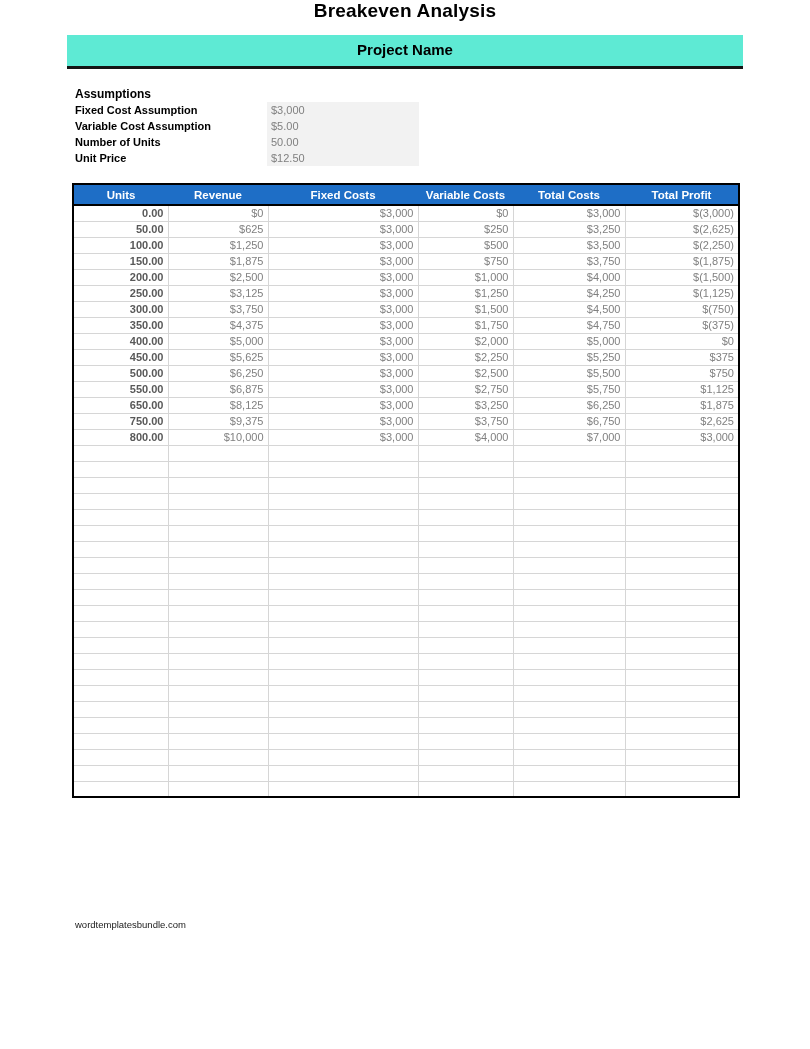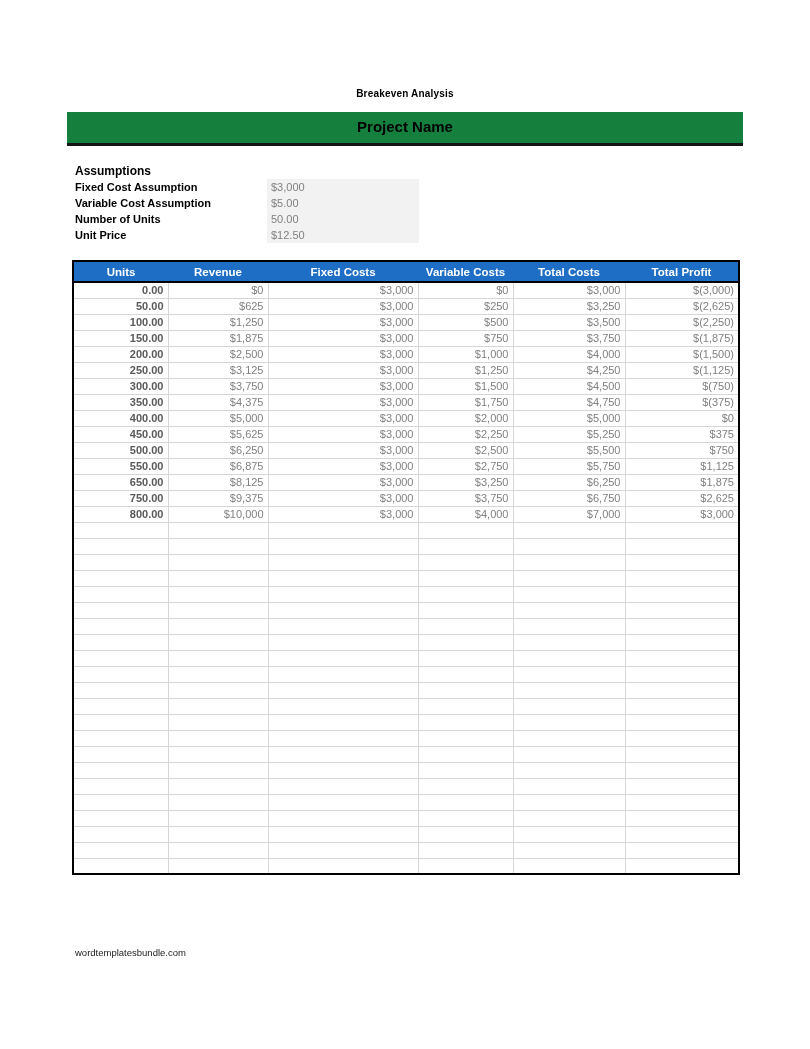--- a/index.html
+++ b/index.html
@@ -7,32 +7,31 @@
   body {
     width: 810px; height: 1049px;
     position: relative;
     font-family: "Liberation Sans", sans-serif;
     color: #000;
     overflow: hidden;
   }
   .page { position: absolute; inset: 0; }
 
   .title {
-    margin-top: 88px;
     text-align: center;
     font-weight: bold;
-    font-size: 10px;
+    font-size: 19px;
     letter-spacing: 0.2px;
     color: #000;
   }
 
   .project-band {
     margin: 13px auto 0;
     width: 676px;
-    background: #15803d;
+    background: #5eead4;
     border-bottom: 3px solid #141414;
     text-align: center;
     font-weight: bold;
     font-size: 15px;
     padding: 6px 0 8px;
   }
 
   .assumptions {
     margin: 17px 0 0 75px;
     width: 560px;
@@ -83,21 +82,21 @@
   }
   table.bk-table td.units {
     font-weight: bold;
     color: #595959;
   }
   table.bk-table tr.empty td { color: transparent; }
 
   .footer {
     position: absolute;
     left: 75px;
-    top: 947px;
+    top: 919px;
     font-size: 9.5px;
     color: #1a1a1a;
   }
 </style>
 </head>
 <body>
 
 <div class="page">
 
   <div class="title">Breakeven Analysis</div>

